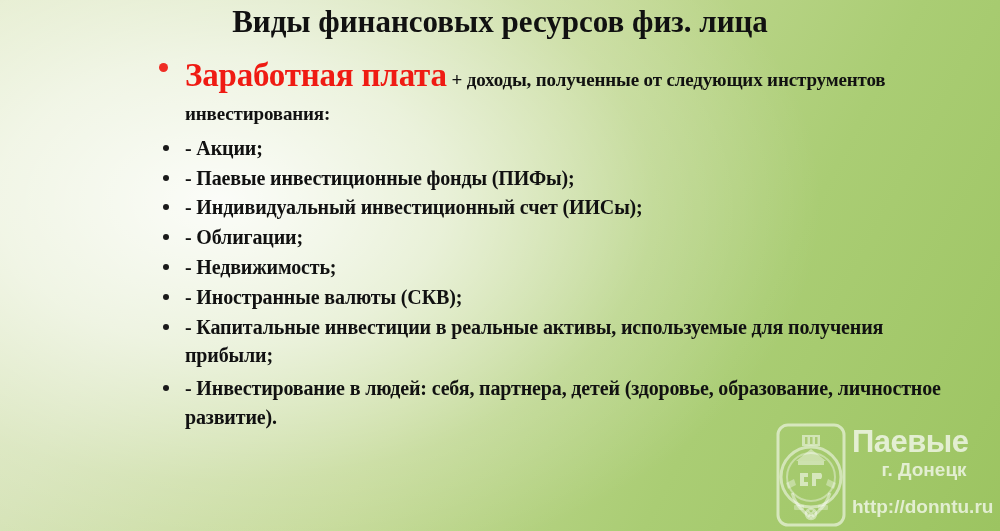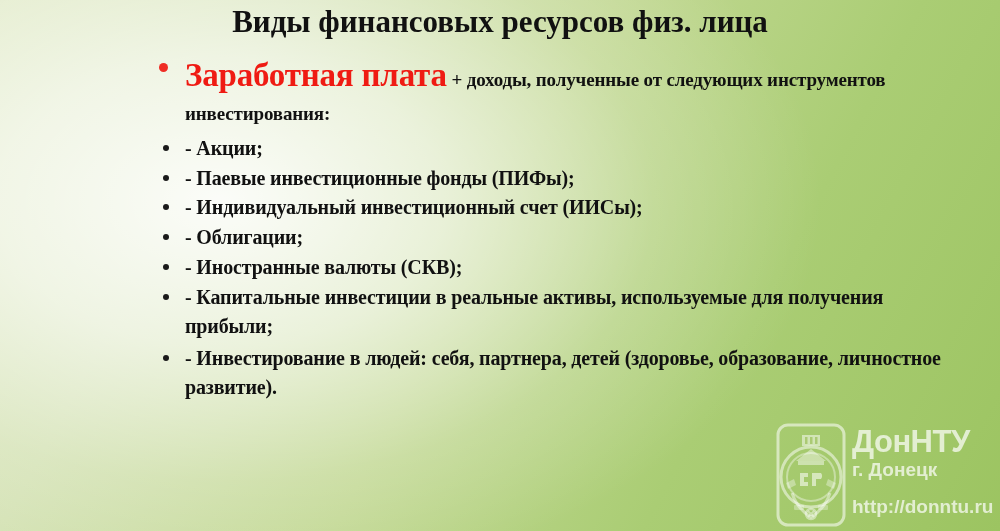--- a/index.html
+++ b/index.html
@@ -51,20 +51,21 @@
     font-size: 31px;
     font-weight: bold;
     letter-spacing: -0.5px;
     display: block;
   }
   #wm-city {
     font-size: 19px;
     font-weight: bold;
     display: block;
     margin-top: 3px;
+    text-align: center;
   }
   #wm-url {
     font-size: 19px;
     font-weight: bold;
     display: block;
     margin-top: 18px;
   }
 
   
   #content {
@@ -160,21 +161,21 @@
         <path d="M12 62 L20 58 L22 64 L14 68 Z" fill="rgba(255,255,255,0.35)"></path>
         <path d="M62 62 L54 58 L52 64 L60 68 Z" fill="rgba(255,255,255,0.35)"></path>
         <path d="M18 72 C22 84 30 92 37 96 C44 92 52 84 56 72" fill="none" stroke="rgba(255,255,255,0.45)" stroke-width="3"></path>
         <circle cx="37" cy="93" r="5" fill="none" stroke="rgba(255,255,255,0.45)" stroke-width="2.5"></circle>
         <path d="M34 90 L40 96 M40 90 L34 96" stroke="rgba(255,255,255,0.45)" stroke-width="2"></path>
         <rect x="20" y="84" width="10" height="5" rx="1" fill="rgba(255,255,255,0.30)"></rect>
         <rect x="44" y="84" width="10" height="5" rx="1" fill="rgba(255,255,255,0.30)"></rect>
       </svg>
     </div>
     <div id="wm-text">
-      <span id="wm-title">ДонНТУ</span>
+      <span id="wm-title">Паевые</span>
       <span id="wm-city">г. Донецк</span>
       <span id="wm-url">http://donntu.ru</span>
     </div>
   </div>
 
   <div id="content">
 
     <div id="title">Виды финансовых ресурсов физ. лица</div>
 
     <div id="bullets">
@@ -200,20 +201,24 @@
         <span class="marker"></span>
         <span class="btext">- Индивидуальный инвестиционный счет (ИИСы);</span>
       </div>
 
       <div class="bullet-row">
         <span class="marker"></span>
         <span class="btext">- Облигации;</span>
       </div>
 
 
+      <div class="bullet-row">
+        <span class="marker"></span>
+        <span class="btext">- Недвижимость;</span>
+      </div>
 
       <div class="bullet-row">
         <span class="marker"></span>
         <span class="btext">- Иностранные валюты (СКВ);</span>
       </div>
 
 
       <div class="bullet-row tight">
         <span class="marker"></span>
         <span class="btext">- Капитальные инвестиции в реальные активы, используемые для получения прибыли;</span>

